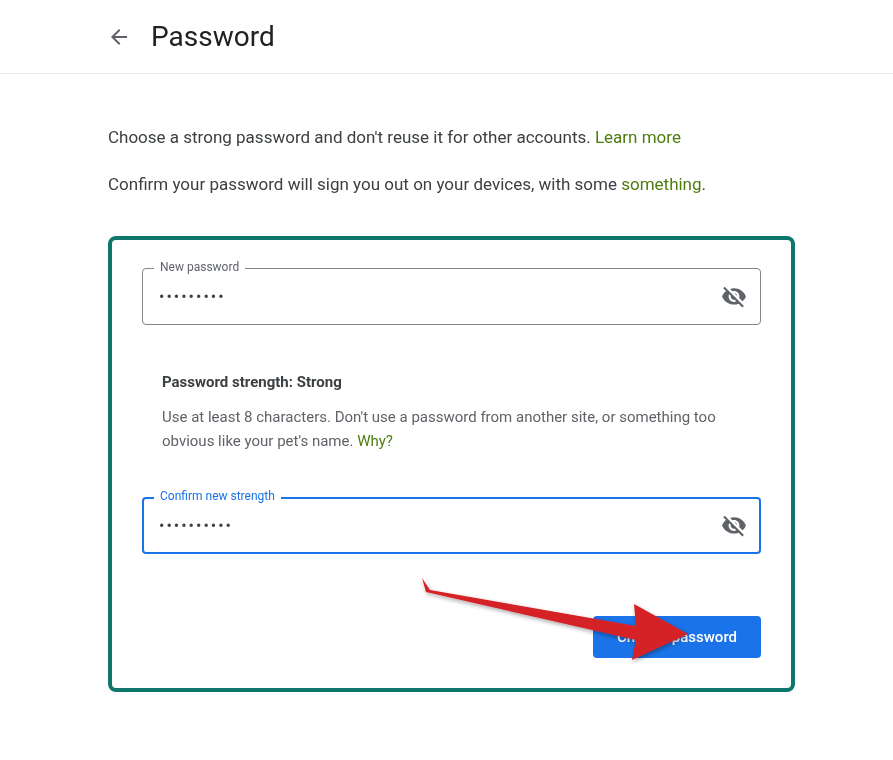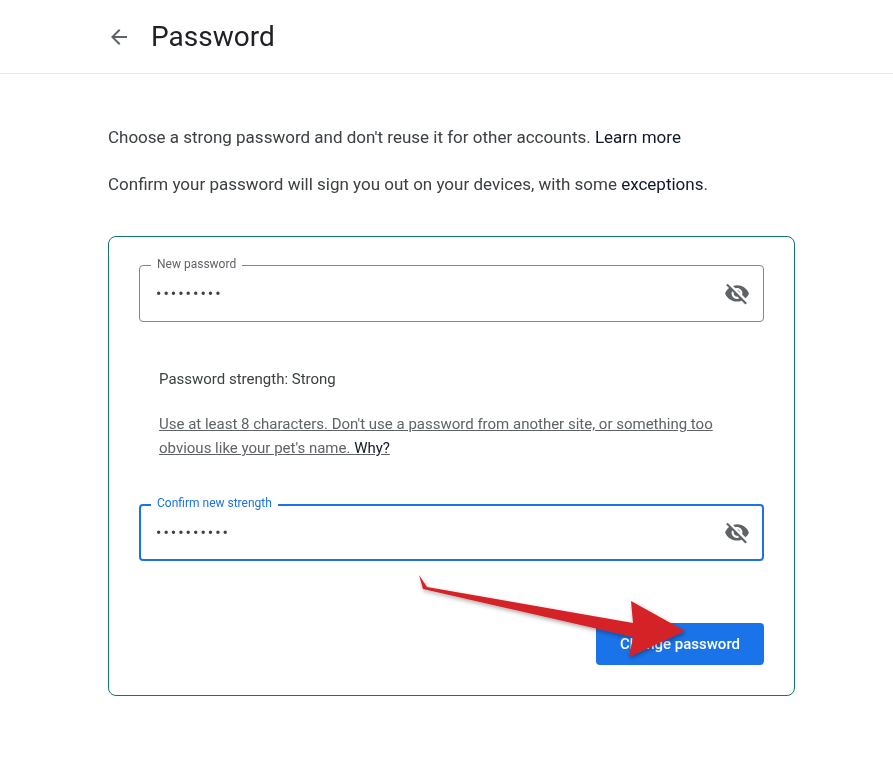--- a/index.html
+++ b/index.html
@@ -36,26 +36,26 @@
     .intro-text {
       font-size: 17px;
       line-height: 1.6;
       color: #3c4043;
       margin-bottom: 20px;
     }
     .intro-text.second {
       margin-bottom: 38px;
     }
     .link {
-      color: #0f172a;
+      color: #4d7c0f;
       text-decoration: none;
       cursor: pointer;
     }
     .card {
-      border: 1px solid #0f766e;
+      border: 4px solid #0f766e;
       border-radius: 8px;
       padding: 28px 30px 30px 30px;
       position: relative;
     }
     .field-wrap {
       position: relative;
       margin-bottom: 48px;
     }
     .field-wrap.focused {
       margin-bottom: 30px;
@@ -99,29 +99,28 @@
       display: flex;
       align-items: center;
       justify-content: center;
     }
     .strength-block {
       padding: 0 20px;
       margin-bottom: 44px;
     }
     .strength-title {
       font-size: 15px;
-      font-weight: 400;
+      font-weight: 700;
       color: #3c4043;
-      margin-bottom: 24px;
+      margin-bottom: 14px;
     }
     .strength-desc {
       font-size: 15px;
       color: #5f6368;
       line-height: 1.6;
-      text-decoration: underline;
     }
     .button-row {
       display: flex;
       justify-content: flex-end;
       margin-top: 62px;
     }
     .primary-btn {
       background: #1a73e8;
       color: #fff;
       border: none;
@@ -151,21 +150,21 @@
   <h1 class="page-title">Password</h1>
 </div>
 
 <div class="content">
 
   <p class="intro-text">
     <span>Choose a strong password and don't reuse it for other accounts. </span><a class="link">Learn more</a>
   </p>
 
   <p class="intro-text second">
-    <span>Confirm your password will sign you out on your devices, with some </span><a class="link">exceptions</a><span>.</span>
+    <span>Confirm your password will sign you out on your devices, with some </span><a class="link">something</a><span>.</span>
   </p>
 
   <div class="card">
 
     <div class="field-wrap">
       <span class="floating-label">New password</span>
       <input type="text" class="text-field" readonly="" value="•••••••••" style="">
       <div class="eye-icon">
         <svg viewBox="0 0 24 24" width="26" height="26" fill="currentColor">
             <path d="M12 6.5c2.76 0 5 2.24 5 5 0 .51-.1 1-.24 1.46l3.06 3.06c1.39-1.23 2.49-2.77 3.18-4.53C21.27 7.11 17 4 12 4c-1.27 0-2.49.2-3.64.57l2.17 2.17c.47-.14.96-.24 1.47-.24zM3.42 2.45L2.01 3.87l2.68 2.68C3.06 7.83 1.77 9.53 1 11.5 2.73 15.89 7 19 12 19c1.52 0 2.97-.3 4.31-.82l3.43 3.43 1.41-1.41L3.42 2.45zM12 16.5c-2.76 0-5-2.24-5-5 0-.77.18-1.5.49-2.14l1.57 1.57c-.03.18-.06.37-.06.57 0 1.66 1.34 3 3 3 .2 0 .38-.03.57-.07L14.14 16c-.65.32-1.37.5-2.14.5zm2.97-5.33c-.15-1.4-1.25-2.49-2.64-2.64l2.64 2.64z"></path>

